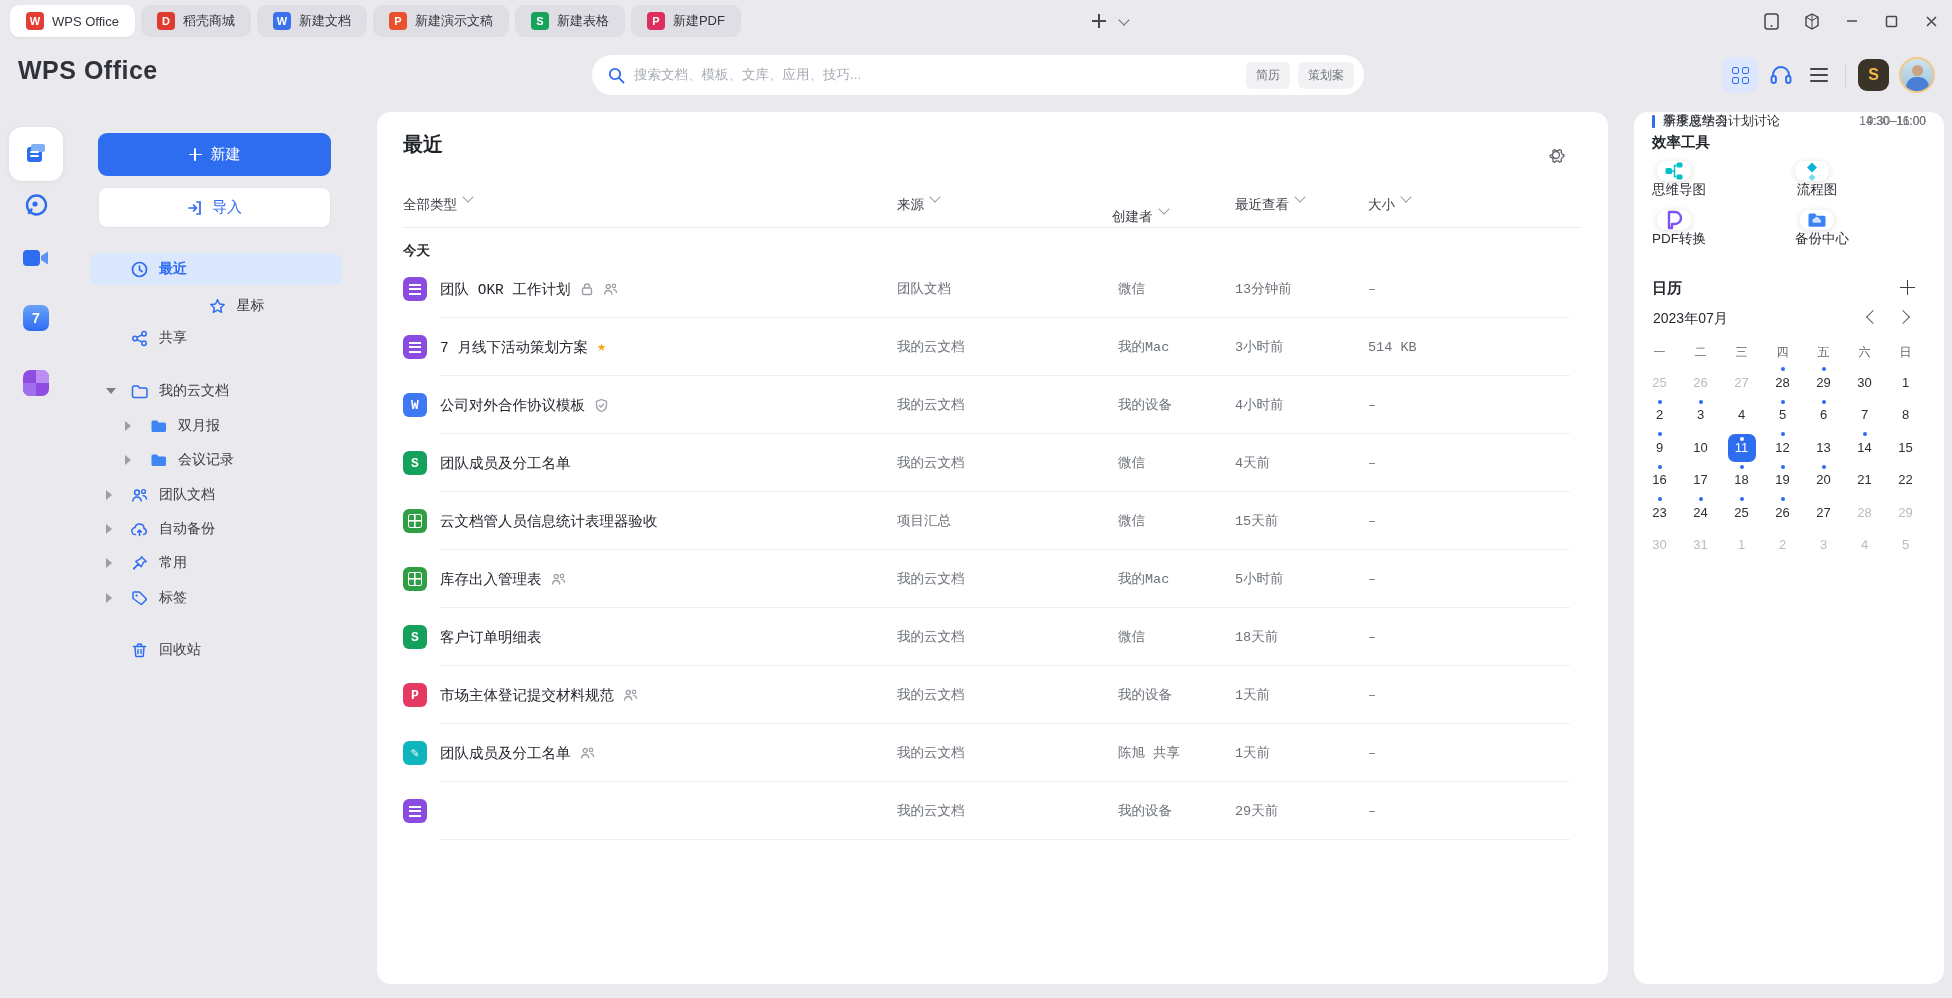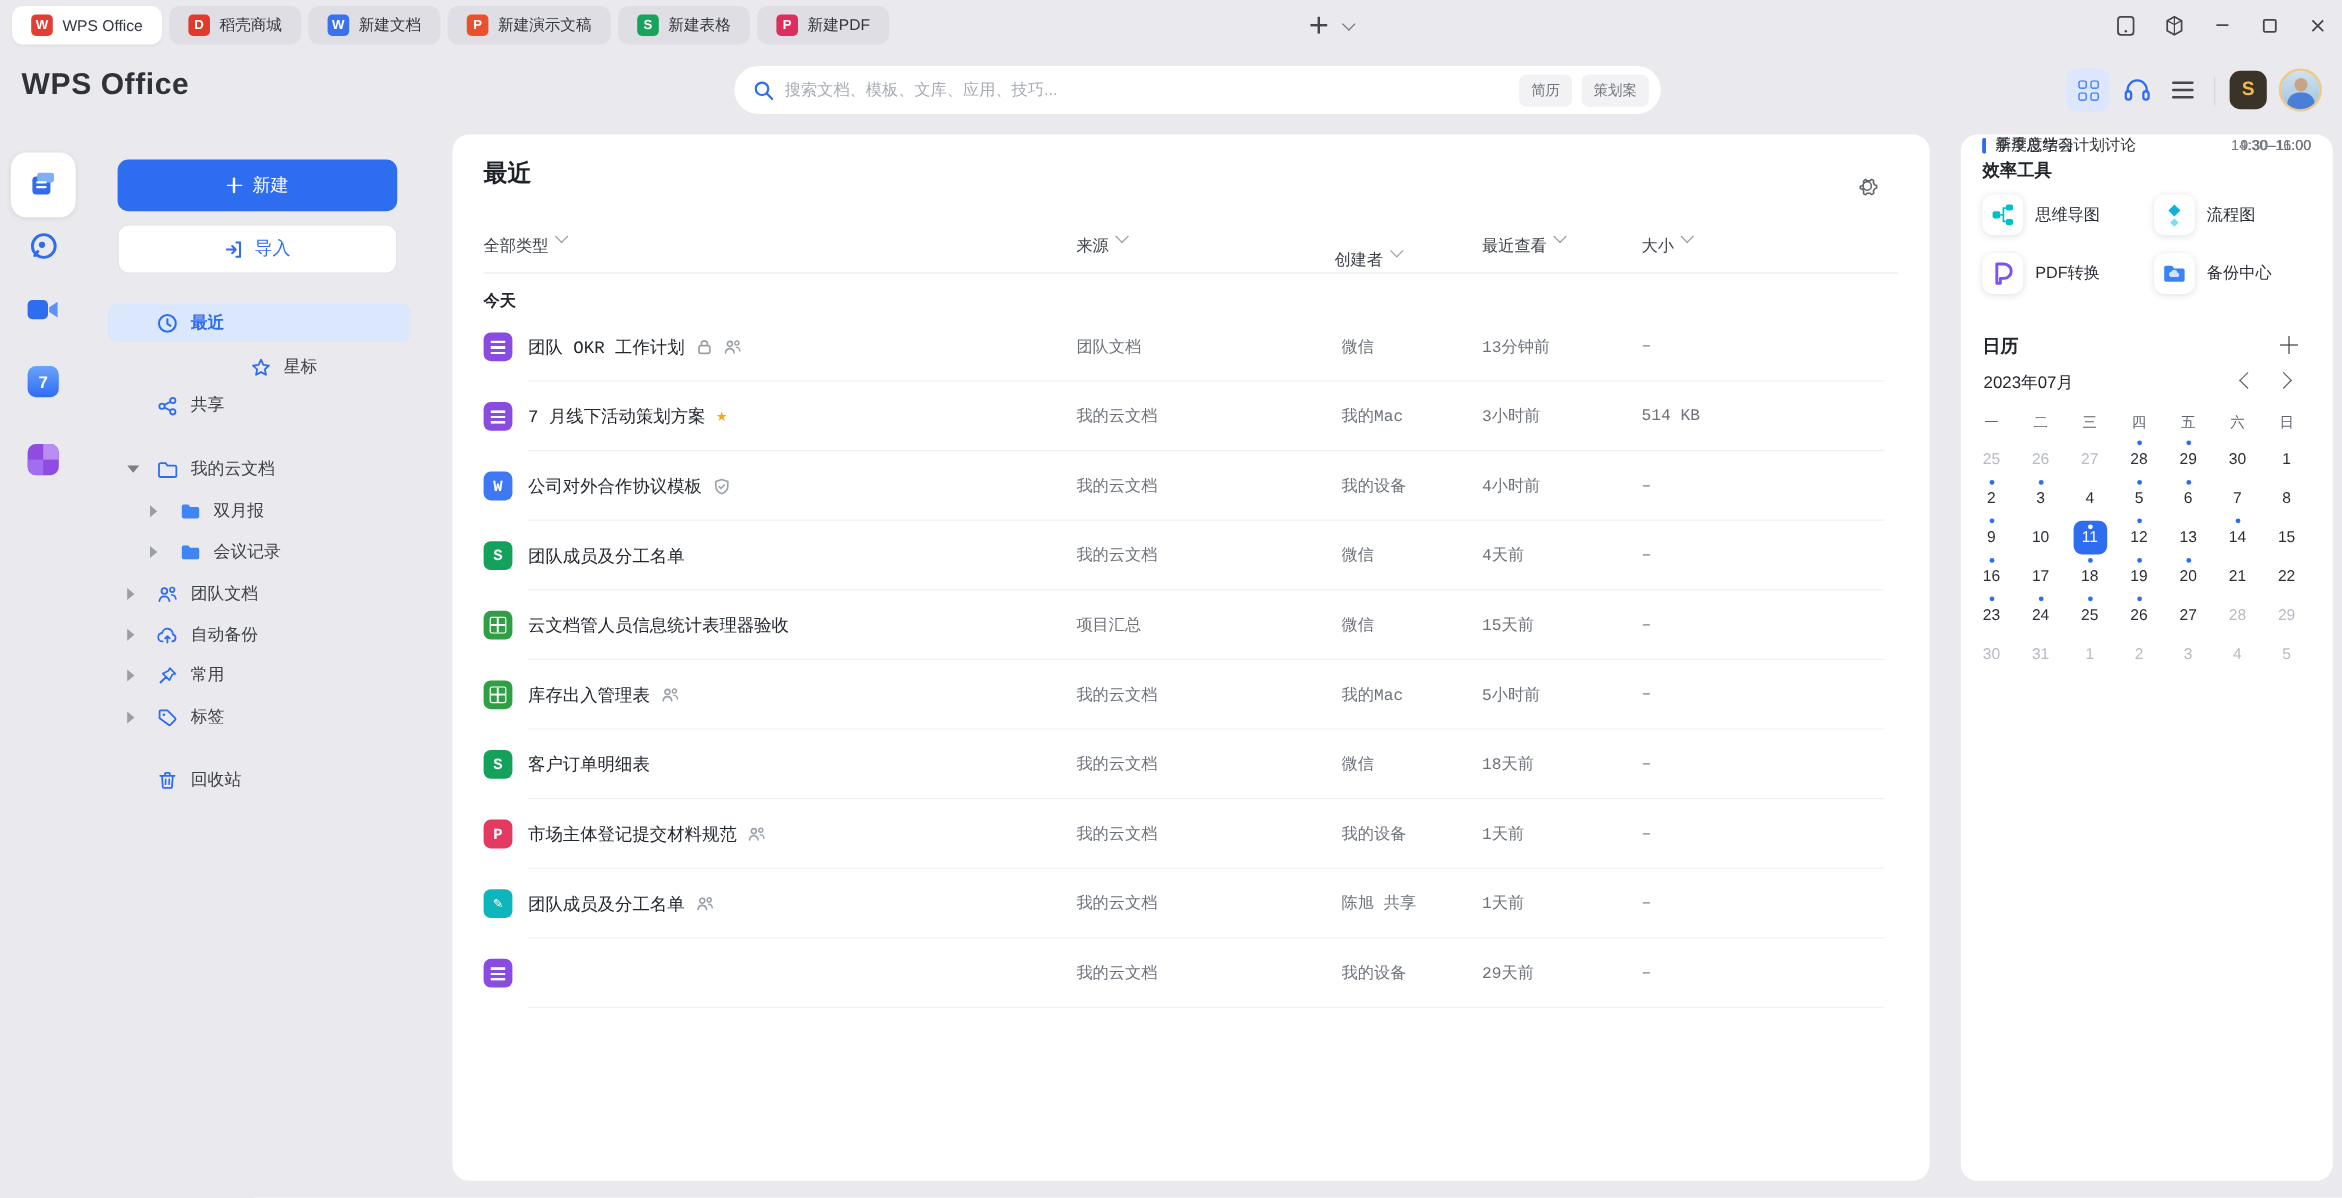--- a/index.html
+++ b/index.html
@@ -17,21 +17,21 @@
   .plus18{position:relative;width:14px;height:14px;}
   .plus18::before,.plus18::after{content:"";position:absolute;background:#44474d;}
   .plus18::before{left:6px;top:0;width:1.6px;height:14px;}
   .plus18::after{top:6px;left:0;height:1.6px;width:14px;}
   .chev{display:inline-block;width:7px;height:7px;border-right:1.6px solid #6a6e75;border-bottom:1.6px solid #6a6e75;transform:rotate(45deg);margin-bottom:3px;}
   .win-controls{position:absolute;top:0;right:12px;height:42px;display:flex;align-items:center;gap:23px;}
   .win-controls .wc{width:17px;height:17px;display:flex;align-items:center;justify-content:center;}
 
   
   .logo{position:absolute;left:18px;top:56px;font-size:25px;font-weight:700;letter-spacing:.5px;color:#303239;}
-  .search{position:absolute;left:612px;top:55px;width:772px;height:40px;background:#fff;border-radius:20px;display:flex;align-items:center;padding:0 10px 0 16px;box-sizing:border-box;}
+  .search{position:absolute;left:592px;top:55px;width:772px;height:40px;background:#fff;border-radius:20px;display:flex;align-items:center;padding:0 10px 0 16px;box-sizing:border-box;}
   .search-ph{color:#a7abb3;font-size:13.5px;margin-left:9px;flex:1;}
   .stag{background:#f2f2f5;color:#6f747c;font-size:12px;padding:5px 10px;border-radius:6px;margin-left:8px;}
   .grid-btn{position:absolute;left:1722px;top:57px;width:36px;height:36px;background:#dce7fd;border-radius:9px;display:flex;align-items:center;justify-content:center;}
   .grid-ico{display:grid;grid-template-columns:7px 7px;grid-template-rows:7px 7px;gap:3px;}
   .grid-ico i{border:1.7px solid #2f6bf2;border-radius:2px;}
   .hamburger{left:1810px;top:68px;width:18px;}
   .hamburger i{display:block;height:2px;background:#44474d;margin-bottom:4px;border-radius:1px;}
   .hdr-div{left:1845px;top:64px;width:1px;height:24px;background:#d6d6dc;}
   .gold-badge{left:1858px;top:59px;width:31px;height:32px;background:#3a3327;border-radius:9px;display:flex;align-items:center;justify-content:center;color:#f3b84b;font-weight:700;font-size:16px;}
   .avatar{left:1899px;top:57px;width:36px;height:36px;border-radius:50%;border:2px solid #f1c987;box-sizing:border-box;background:linear-gradient(#cfe3ef,#9fc2dc);overflow:hidden;position:absolute;}
@@ -83,21 +83,21 @@
   .ficon[data-icon="form"]::after{content:"✎";font-size:13px;color:#fff;font-weight:400;}
   .fname{position:absolute;left:63px;top:0;height:58px;display:flex;align-items:center;gap:9px;font-size:14.5px;color:#23272e;}
   .badge{display:flex;align-items:center;}
   .star{color:#f6a816;font-size:15px;line-height:1;}
   .cell{position:absolute;top:0;height:58px;display:flex;align-items:center;font-size:13.5px;color:#6d727a;}
   .c-src{left:520px;} .c-creator{left:741px;} .c-view{left:858px;} .c-size{left:991px;}
 
   
   .right-card{position:absolute;left:1634px;top:112px;width:310px;height:872px;background:#fff;border-radius:14px;}
   .r-title{position:absolute;left:18px;top:21px;font-size:14.5px;font-weight:700;color:#22262b;}
-  .tool{position:absolute;display:flex;align-items:center;height:36px;}
+  .tool{position:absolute;display:flex;align-items:center;height:36px;flex-direction:column;}
   .tool .ttile{width:34px;height:34px;border-radius:9px;background:#fff;box-shadow:0 1px 6px rgba(31,35,41,.14);display:flex;align-items:center;justify-content:center;margin-right:10px;}
   .tool .tlabel{font-size:13.5px;color:#2b2f35;}
   .cal-title{position:absolute;left:18px;top:167px;font-size:15px;font-weight:700;color:#22262b;}
   .cal-plus{position:absolute;left:266px;top:168px;width:15px;height:15px;}
   .cal-plus::before,.cal-plus::after{content:"";position:absolute;background:#3c4043;}
   .cal-plus::before{left:6.6px;top:0;width:1.6px;height:15px;}
   .cal-plus::after{top:6.6px;left:0;height:1.6px;width:15px;}
   .cal-month{position:absolute;left:19px;top:198px;font-size:14px;color:#23272d;}
   .cal-nav{position:absolute;top:200px;width:9px;height:9px;border-left:1.6px solid #5f6469;border-bottom:1.6px solid #5f6469;}
   .cal-prev{left:234px;transform:rotate(45deg);}

